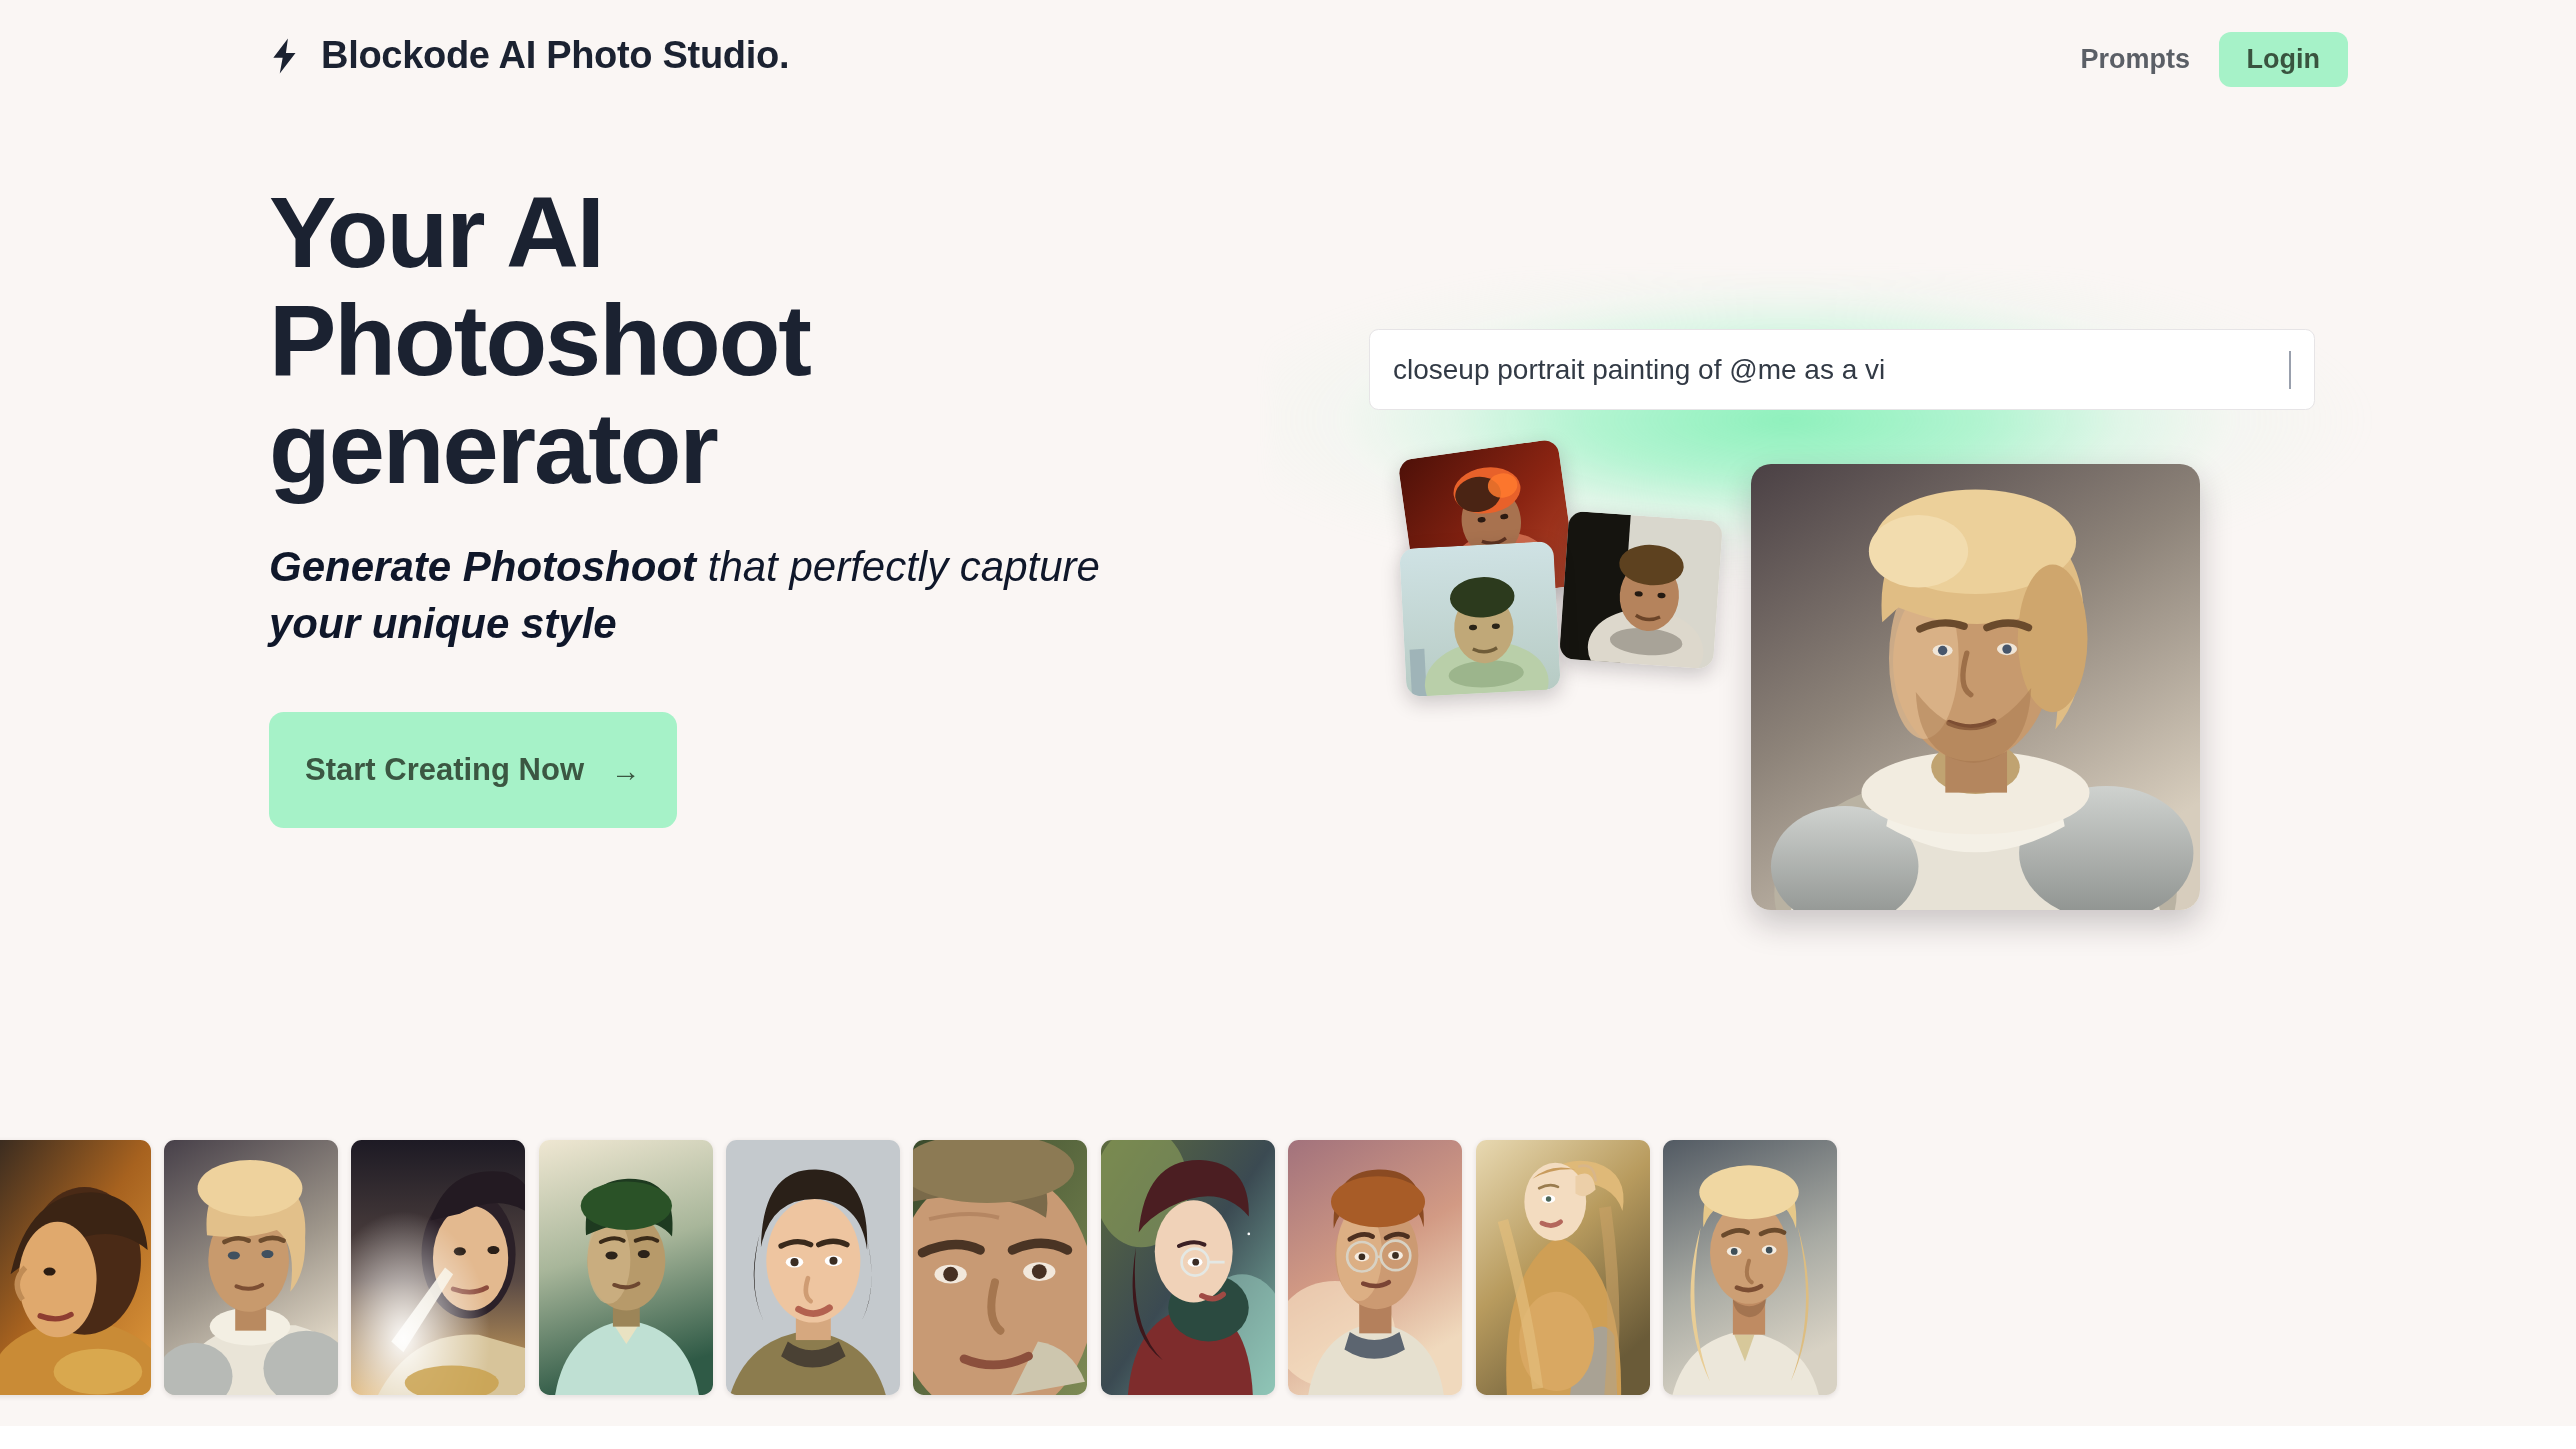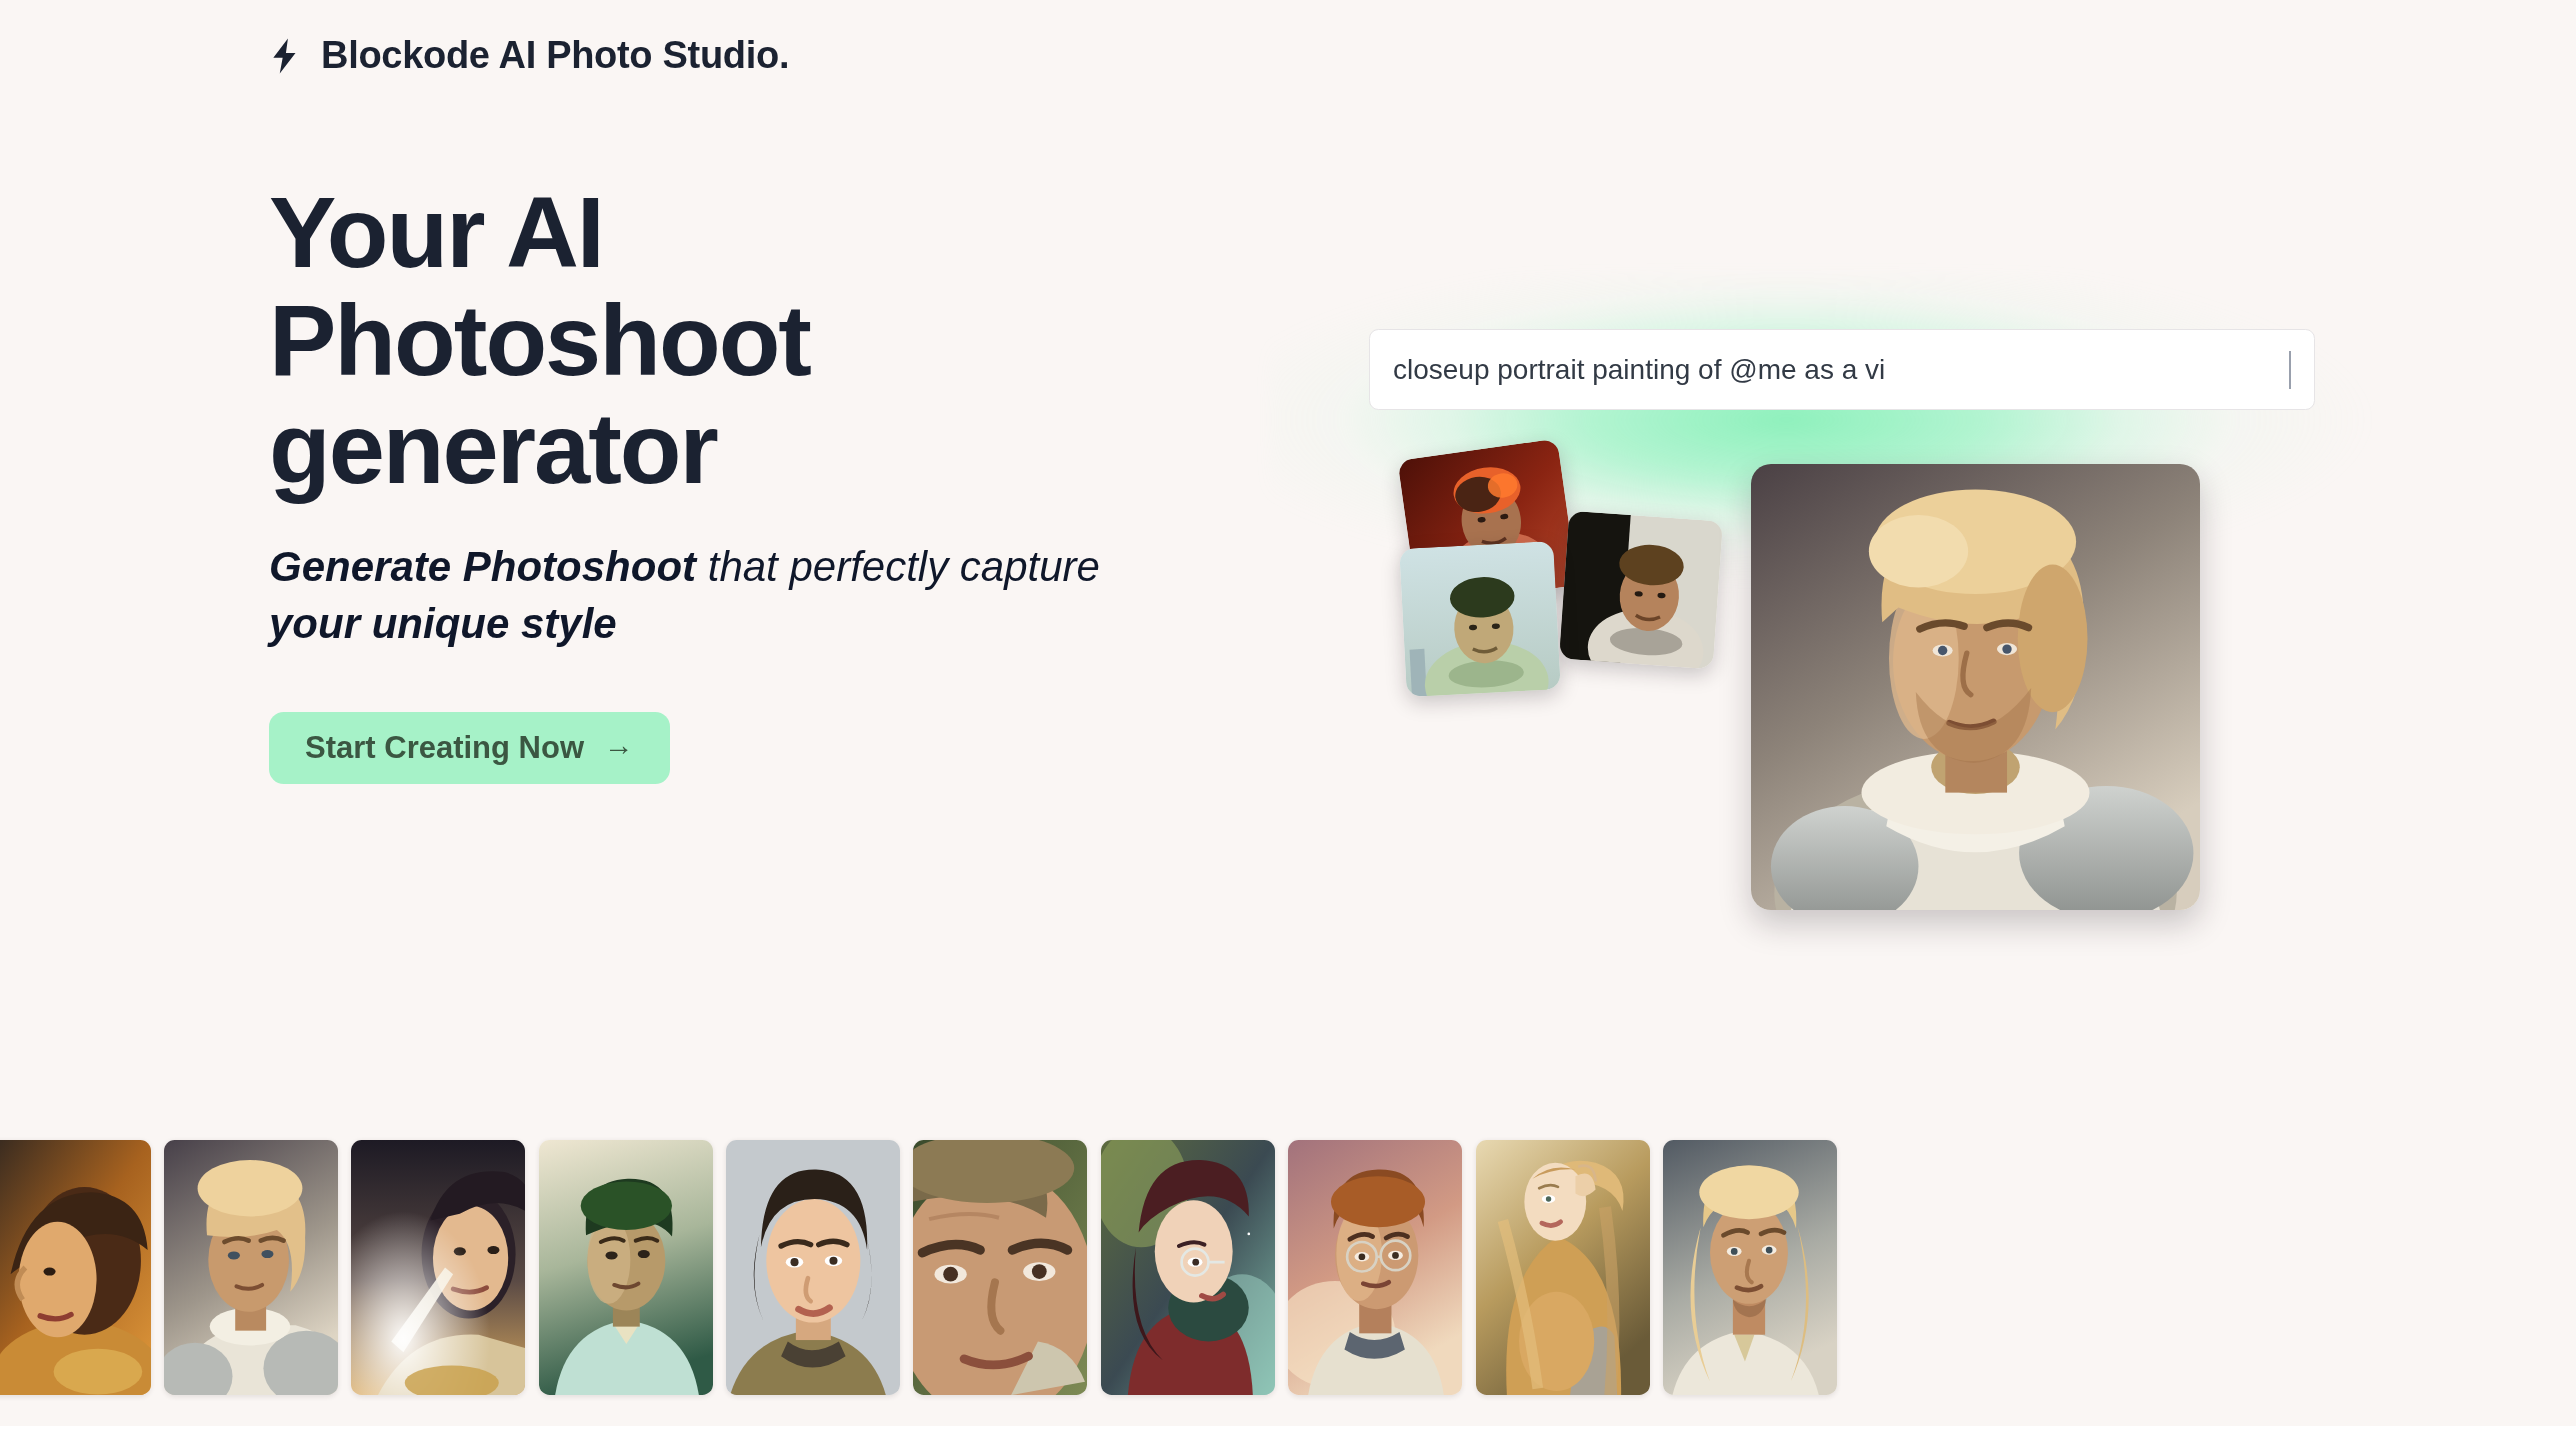--- a/index.html
+++ b/index.html
@@ -79,26 +79,27 @@
     line-height: 1.36;
     color: #0f172a;
     max-width: 892px;
     font-weight: normal;
     font-style: italic;
   }
   #subheadline .b { font-weight: bold; }
   #cta-button {
     margin-top: 60px;
     display: inline-flex;
-    gap: 20px;
+    align-items: center;
+    gap: 27px;
     background: #a6f2c8;
     color: #3b5742;
     border: none;
     border-radius: 14.8px;
-    padding: 18px 36px;
+    padding: 40px 36px;
     font-size: 31px;
     font-weight: bold;
     cursor: pointer;
     font-family: "Liberation Sans", sans-serif;
     white-space: nowrap;
   }
   #cta-arrow { font-size: 29.5px; line-height: 1; display: block; }
 
   
   #hero-right {
@@ -196,20 +197,24 @@
 <div id="page">
 
   <header id="header">
     <div id="brand">
       <svg id="bolt-icon" viewBox="0 0 24 30">
         <path d="M14.5 0 L2 16.5 H10 L7.5 30 L21 12.5 H12.8 Z" fill="#1b2231"></path>
       </svg>
       <span>Blockode AI Photo Studio.</span>
     </div>
 
+    <nav id="nav-right">
+      <a id="nav-prompts">Prompts</a>
+      <button id="login-button">Login</button>
+    </nav>
   </header>
 
   <section id="hero-left">
     <h1 id="headline">Your AI Photoshoot generator</h1>
 
     <p id="subheadline"><span class="b">Generate Photoshoot</span><span> that perfectly capture </span><span class="b">your unique style</span></p>
 
     <button id="cta-button">
       <span>Start Creating Now</span>
       <span id="cta-arrow">→</span>

